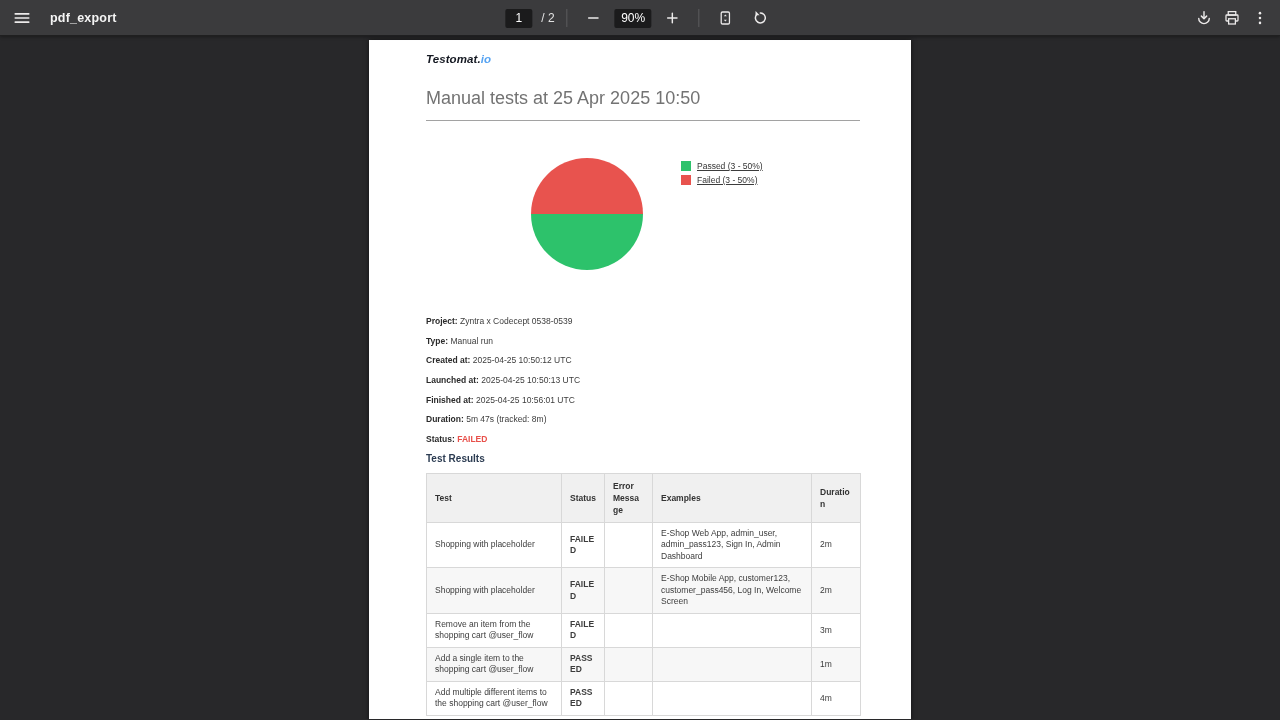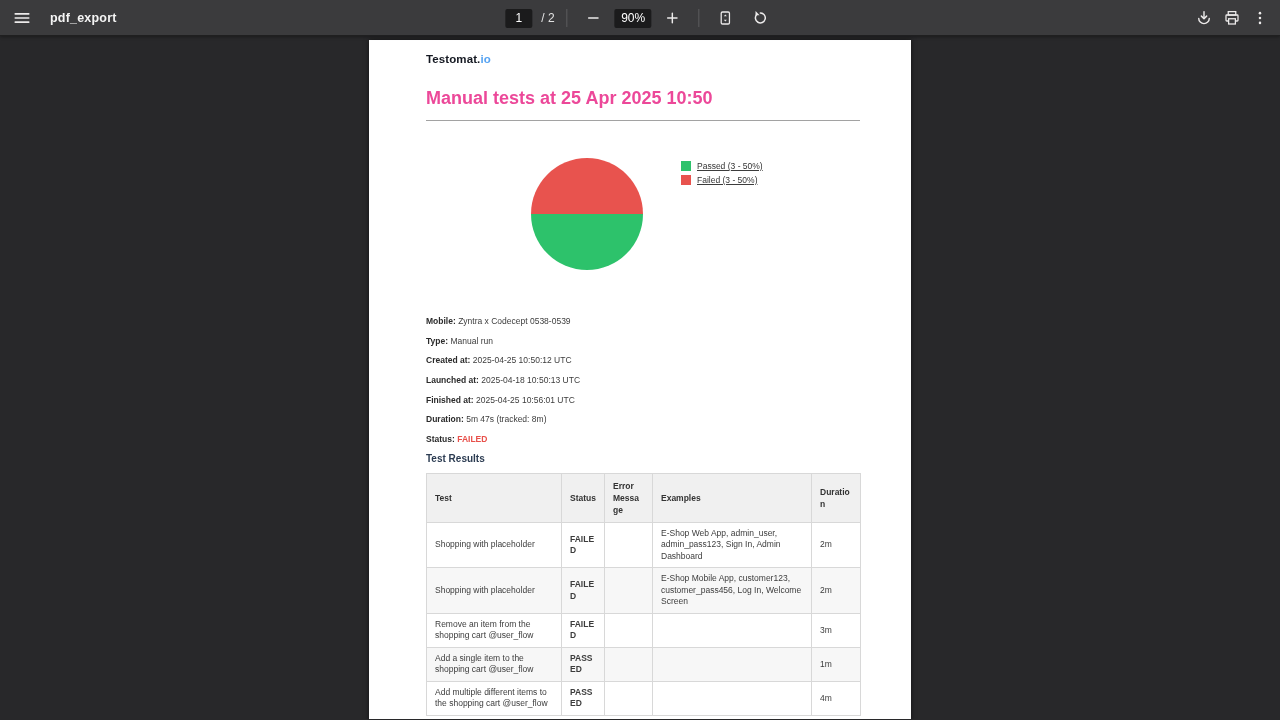--- a/index.html
+++ b/index.html
@@ -25,23 +25,23 @@
   .page-total { font-size: 12px; color: #e2e2e2; margin-left: 2px; }
   svg.ic { display: block; }
 
   
   .viewer { position: relative; height: 683px; background: #28282a; overflow: hidden;
     display: flex; justify-content: center; align-items: flex-start; padding-top: 4px; }
   .pdf-page { width: 542px; min-height: 780px; background: #ffffff;
     box-shadow: 0 0 5px rgba(0,0,0,.55); padding: 13px 51px 40px 57px; color: #3c3c3c; }
 
   
-  .logo { font-size: 11.5px; font-weight: 700; line-height: 13px; color: #141821; letter-spacing: .1px; }
+  .logo { font-size: 11.5px; font-weight: 700; line-height: 13px; color: #141821; letter-spacing: .1px; font-style: italic; }
   .logo .accent { color: #56a3f2; }
-  .doc-title { margin-top: 22px; font-size: 18px; font-weight: 700; line-height: 20px; color: #ec4899; }
+  .doc-title { margin-top: 22px; font-size: 18px; font-weight: 400; line-height: 20px; color: #737373; }
   .doc-rule { margin-top: 12px; border: none; border-top: 1px solid #a2a2a2; height: 0; }
 
   .chart-row { margin-top: 37px; display: flex; align-items: flex-start; }
   .pie { width: 112px; height: 112px; border-radius: 50%; margin-left: 105px; }
   .legend { margin-left: 38px; margin-top: 3px; }
   .legend-item { display: flex; align-items: center; margin-bottom: 4px; text-decoration: underline; }
   .legend-swatch { width: 10px; height: 10px; margin-right: 6px; flex: none; }
   .legend-label { font-size: 8.5px; line-height: 10px; color: #333; }
 
   .details { margin-top: 45px; }
@@ -147,24 +147,24 @@
           <span class="legend-label">Passed (3 - 50%)</span>
         </div>
         <div class="legend-item">
           <span class="legend-swatch" style="background: rgb(232, 83, 78);"></span>
           <span class="legend-label">Failed (3 - 50%)</span>
         </div>
       </div>
     </div>
 
     <div class="details">
-      <p class="detail-line"><b>Mobile:</b> <span>Zyntra x Codecept 0538-0539</span></p>
+      <p class="detail-line"><b>Project:</b> <span>Zyntra x Codecept 0538-0539</span></p>
       <p class="detail-line"><b>Type:</b> <span>Manual run</span></p>
       <p class="detail-line"><b>Created at:</b> <span>2025-04-25 10:50:12 UTC</span></p>
-      <p class="detail-line"><b>Launched at:</b> <span>2025-04-18 10:50:13 UTC</span></p>
+      <p class="detail-line"><b>Launched at:</b> <span>2025-04-25 10:50:13 UTC</span></p>
       <p class="detail-line"><b>Finished at:</b> <span>2025-04-25 10:56:01 UTC</span></p>
       <p class="detail-line"><b>Duration:</b> <span>5m 47s (tracked: 8m)</span></p>
       <p class="detail-line"><b>Status:</b> <span class="txt-failed">FAILED</span></p>
     </div>
 
     <h2 class="section-title">Test Results</h2>
 
     <table class="results">
       <colgroup>
         <col style="width:135px">

